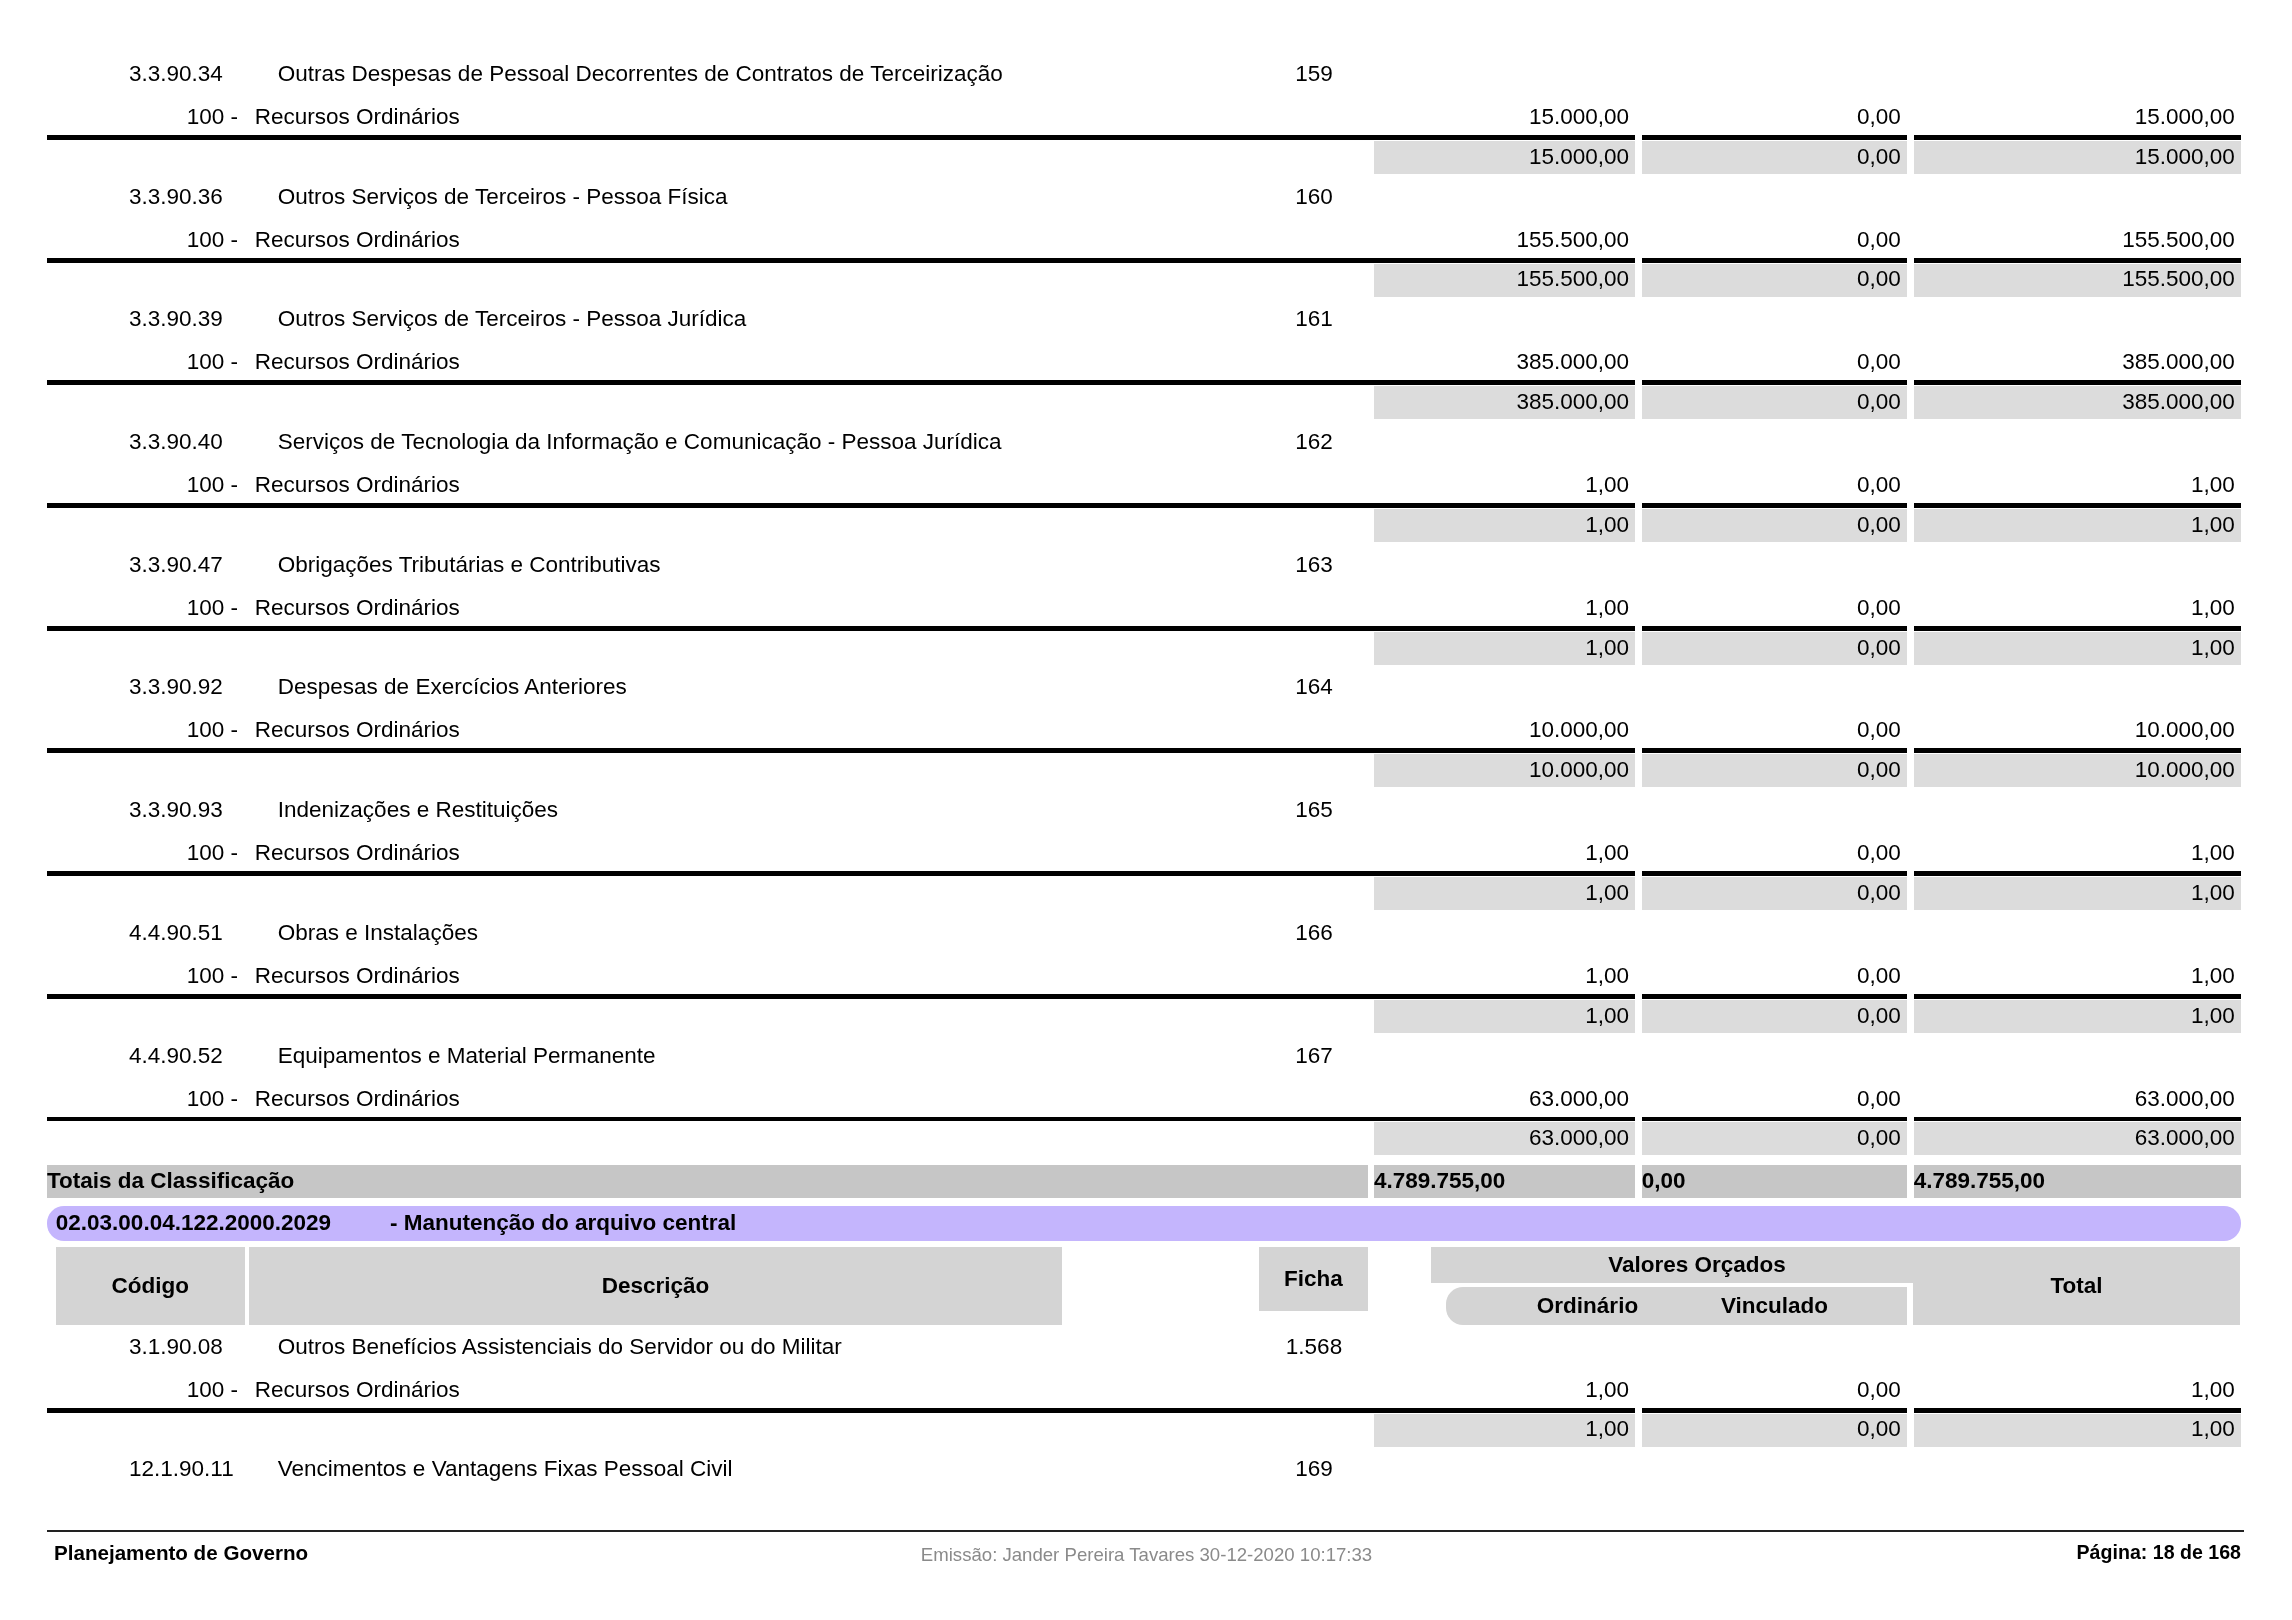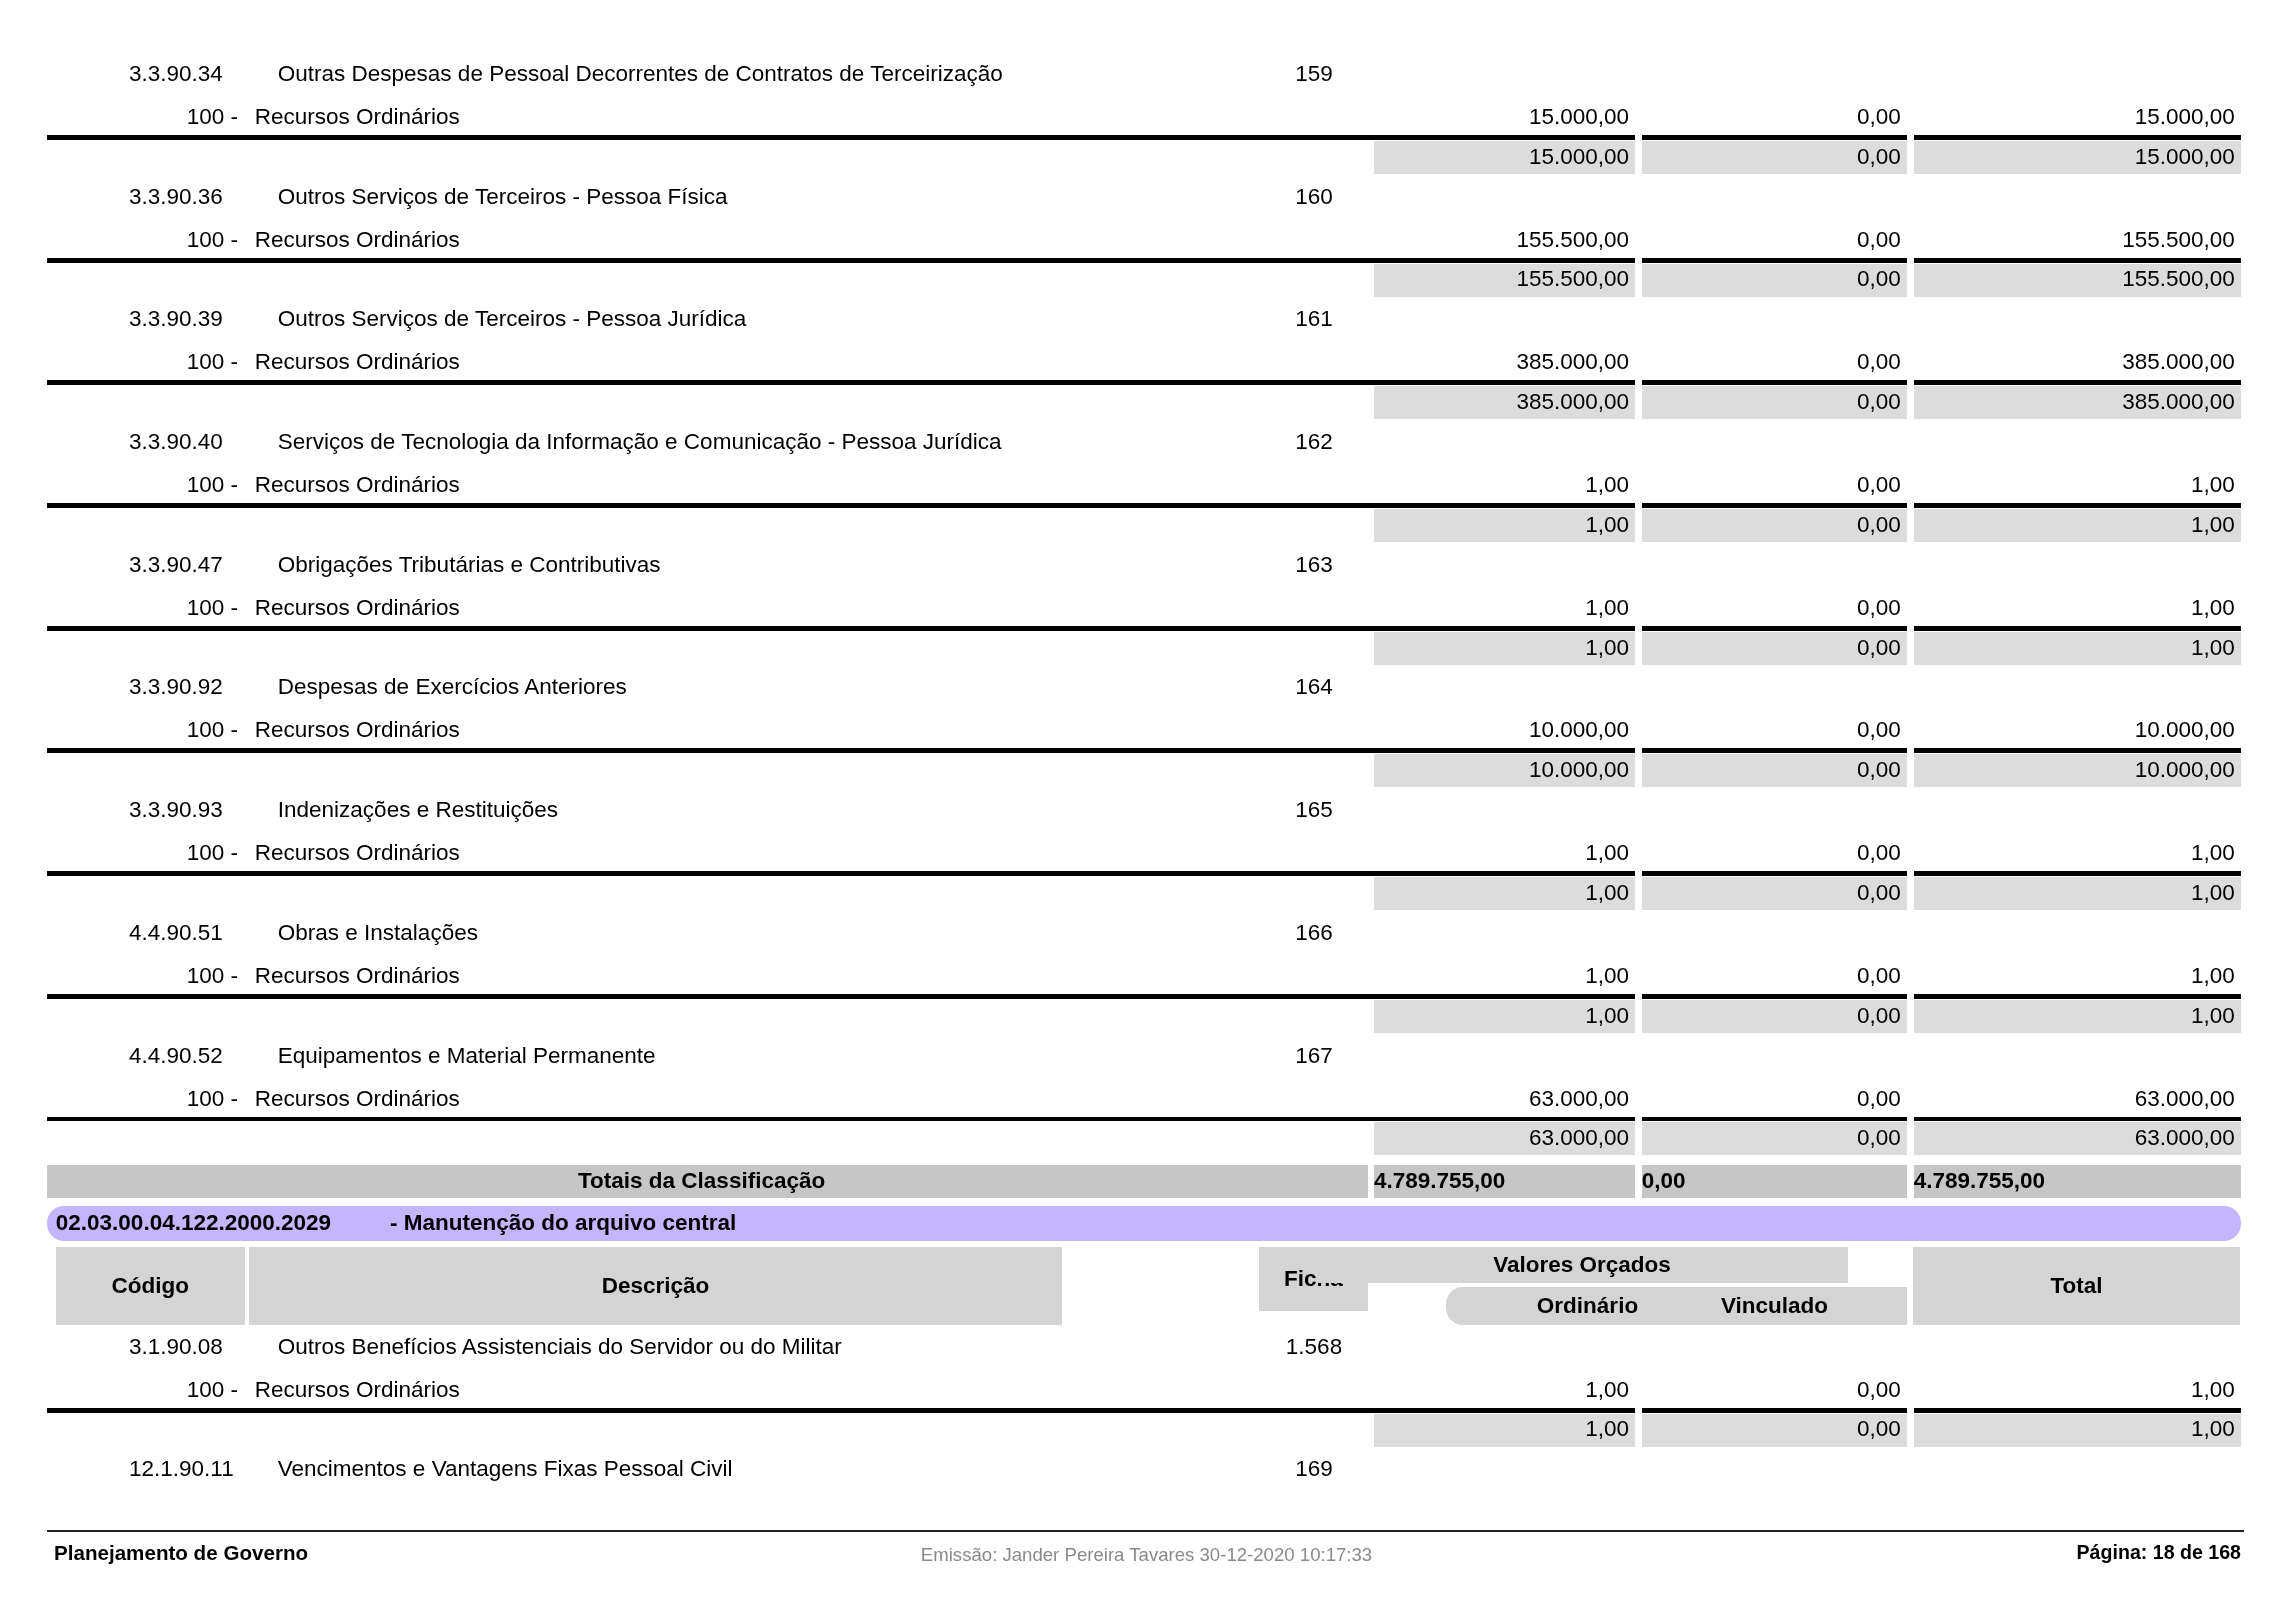--- a/index.html
+++ b/index.html
@@ -30,37 +30,37 @@
   .thick-rule { margin-top:2px; }
   .thick-rule .seg { height:4.9px; background:#000; }
   .ls1 { grid-column:1/4; } .ls2 { grid-column:5/6; } .ls3 { grid-column:7/8; }
 
   .row-subtotal { margin-top:1px; }
   .row-subtotal .box { background:#dcdcdc; height:33px; padding-top:2.9px; }
 
   
   .totals-row { margin-top:0; }
   .totals-row .cell { background:#c6c6c6; height:33px; padding-top:2.9px; font-weight:bold; }
-  .totals-label { text-align:center; padding-right:11.8px; }
+  .totals-label { text-align:left; padding-right:11.8px; }
   .totals-val { text-align:left; padding-right:5.9px; }
 
   
   .section-bar {
     margin-top:7.8px; height:35px; background:#c4b5fd; font-weight:bold;
     display:flex; align-items:center; padding-left:8.8px;border-radius:17px;
   }
   .section-bar .bar-title { margin-left:59px; }
 
   
   .thead { position:relative; height:78px; margin-top:5.9px; font-weight:bold; }
   .hcell { position:absolute; background:#d4d4d4; display:flex; align-items:center; justify-content:center; }
   .h-codigo { left:8.8px;    top:0;    width:189px;  height:78px; }
   .h-desc   { left:202px;  top:0;    width:813px; height:78px; }
   .h-ficha  { left:1212px; top:0;    width:109px;  height:64px; }
-  .h-vo     { left:1269px; top:0;    width:532px;  height:36px; }
+  .h-vo     { left:1384px; top:0;    width:532px;  height:36px; }
   .h-ord    { left:1399px; top:40px; width:283px;  height:38px;border-radius:17px; }
   .h-vinc   { left:1595px; top:40px; width:265px;  height:38px; }
   .h-total  { left:1866px; top:0;    width:327px;  height:78px; }
 
   .sec2-items { margin-top:8.8px; }
 
   
   .footer-rule { position:absolute; left:47px; top:1530px; width:2197px; height:2px; background:#222; }
   .footer-left { position:absolute; left:54px; top:1541px; font-size:20.6px; font-weight:bold; }
   .footer-emission { position:absolute; left:0; top:1544px; width:2293px; text-align:center; font-size:18.6px; color:#8a8a8a; }

